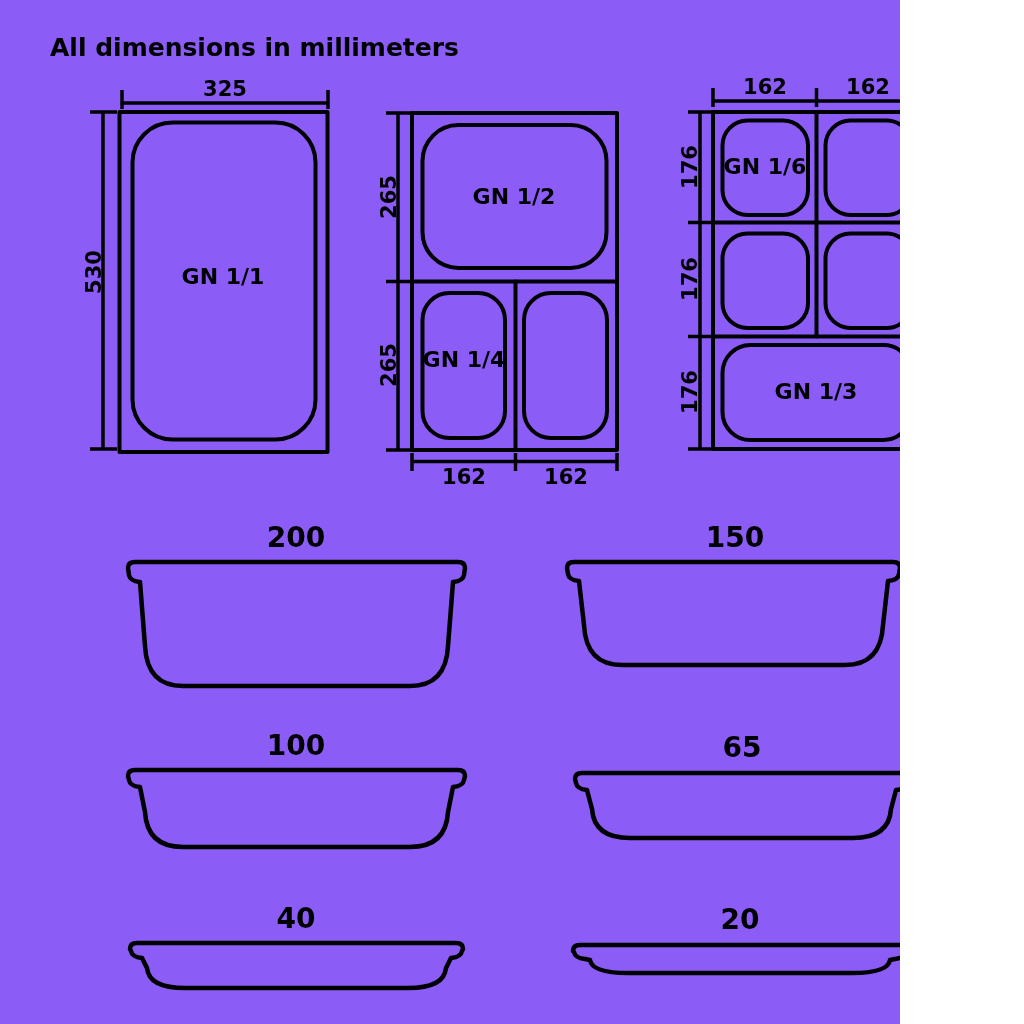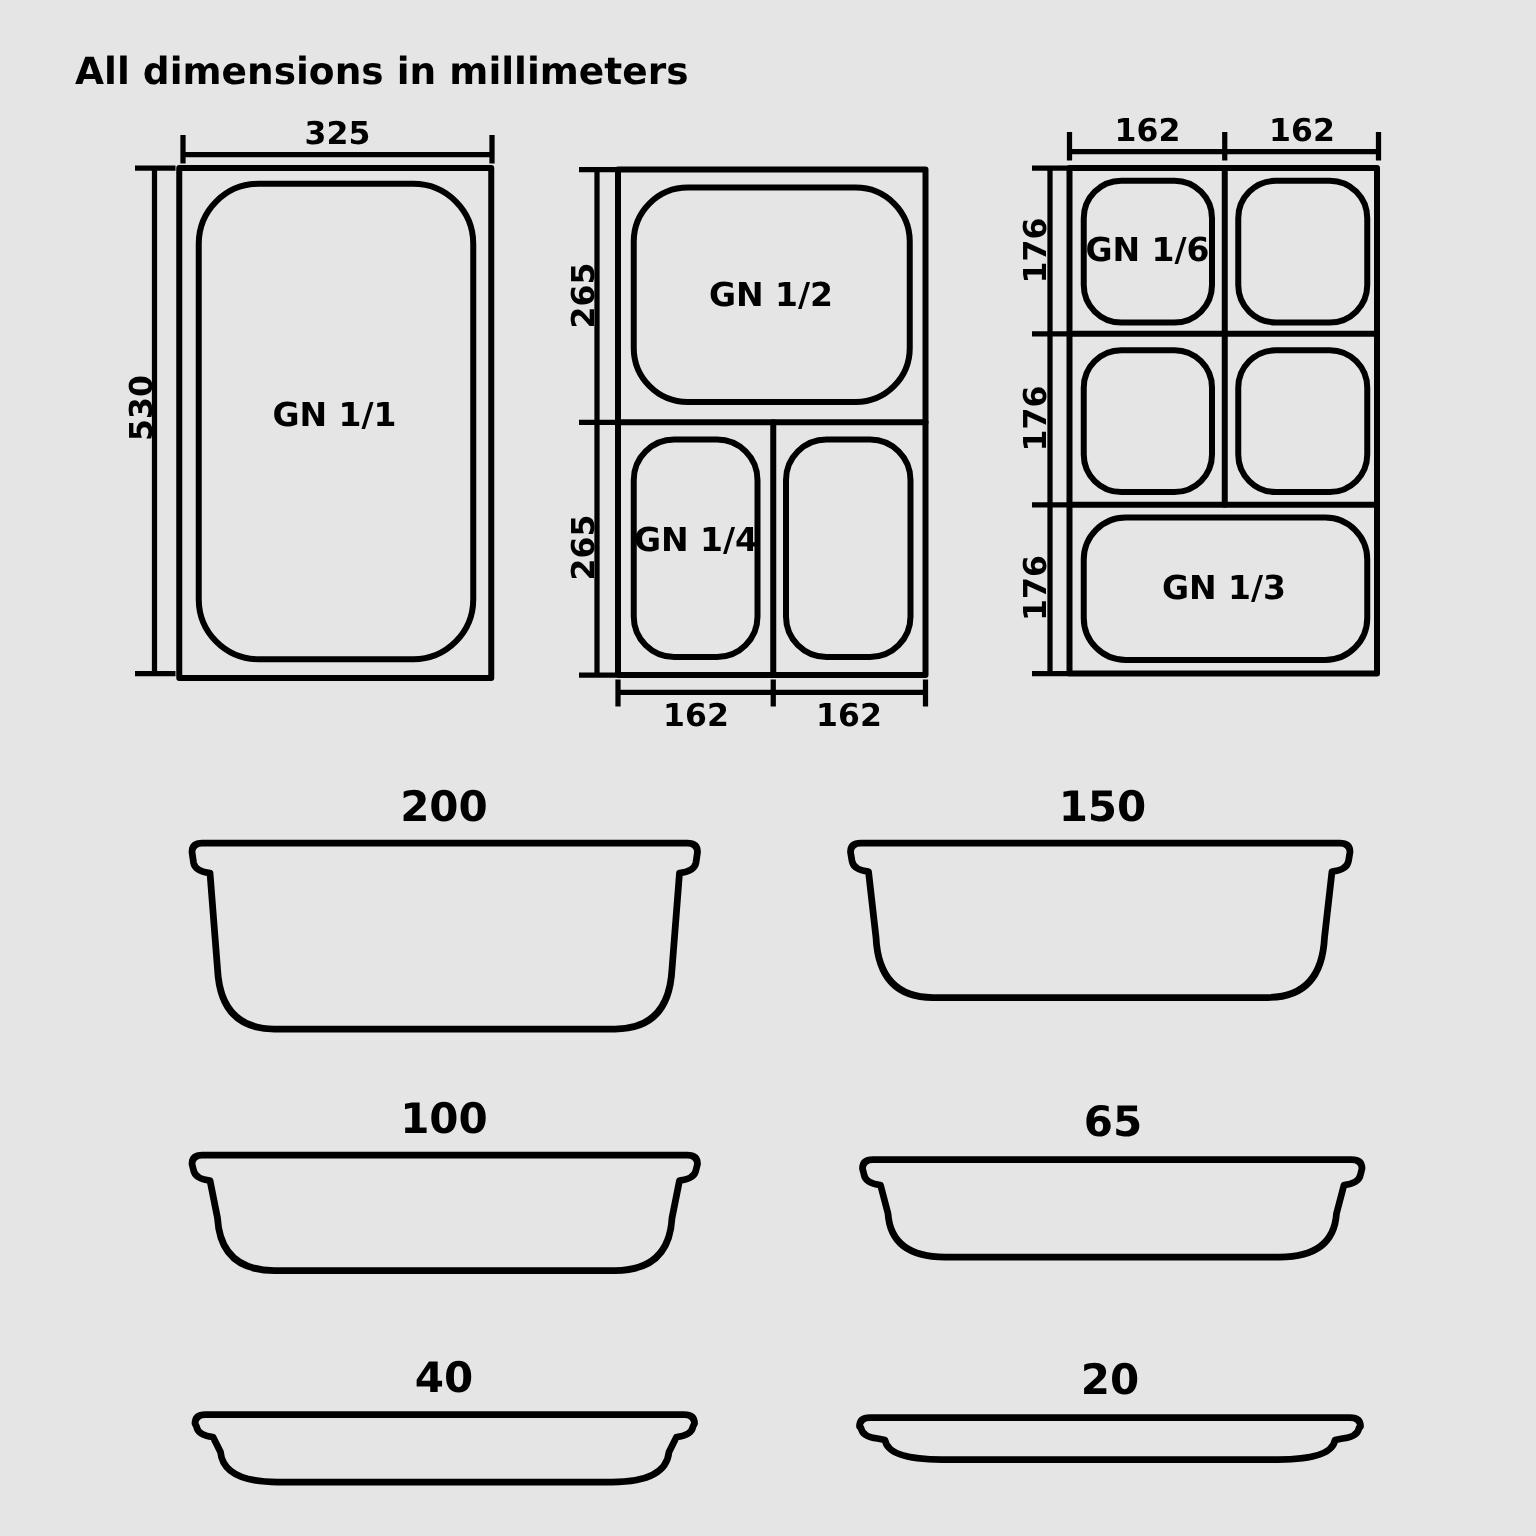--- a/index.html
+++ b/index.html
@@ -1,19 +1,19 @@
 <!DOCTYPE html>
 <html><head>
 <meta charset="utf-8">
 <style>
   html,body{margin:0;padding:0;background:#ffffff;}
   #canvas{
     position:relative;
-    width:1024px;height:1024px;
-    background:#e5e5e5;
+    width:900px;height:1024px;
+    background:#8b5cf6;
     font-family:"DejaVu Sans","Liberation Sans",sans-serif;
     overflow:hidden;
   }
   svg{position:absolute;left:0;top:0;}
   text{fill:#000000;font-weight:bold;}
   .shape{fill:none;stroke:#000000;stroke-width:4;stroke-linejoin:round;stroke-linecap:round;}
   .dim{stroke:#000000;stroke-width:3.5;stroke-linecap:butt;fill:none;}
   .profile{fill:none;stroke:#000000;stroke-width:4.5;stroke-linejoin:round;stroke-linecap:round;}
   .dimtext{font-size:21px;}
   .gntext{font-size:22px;}

